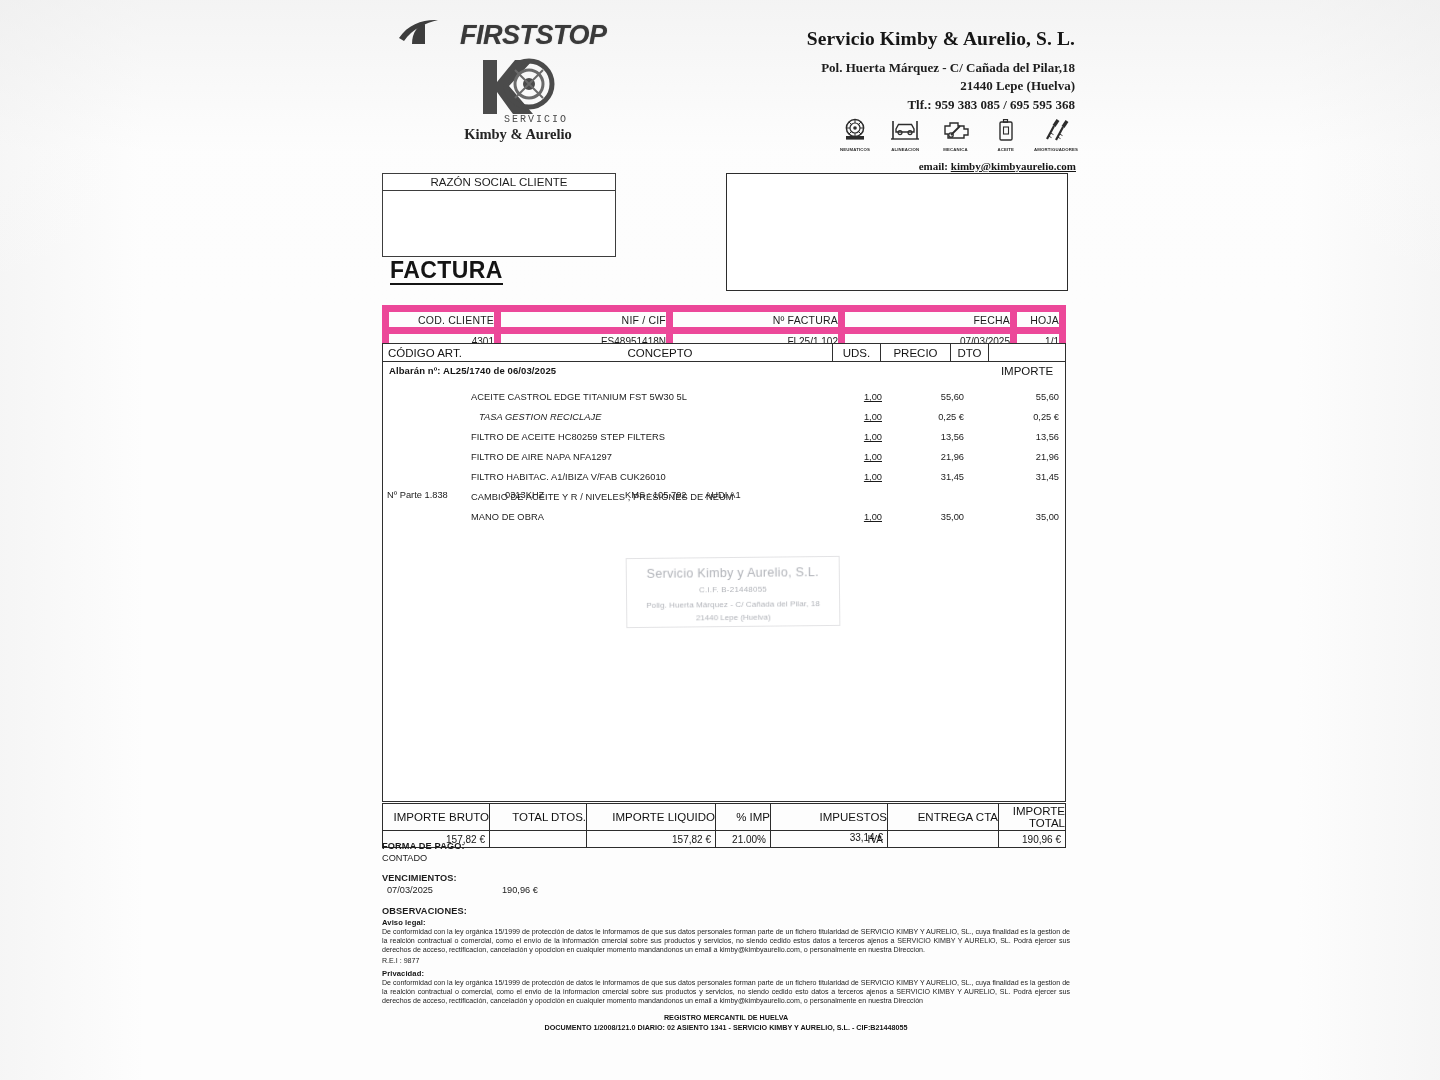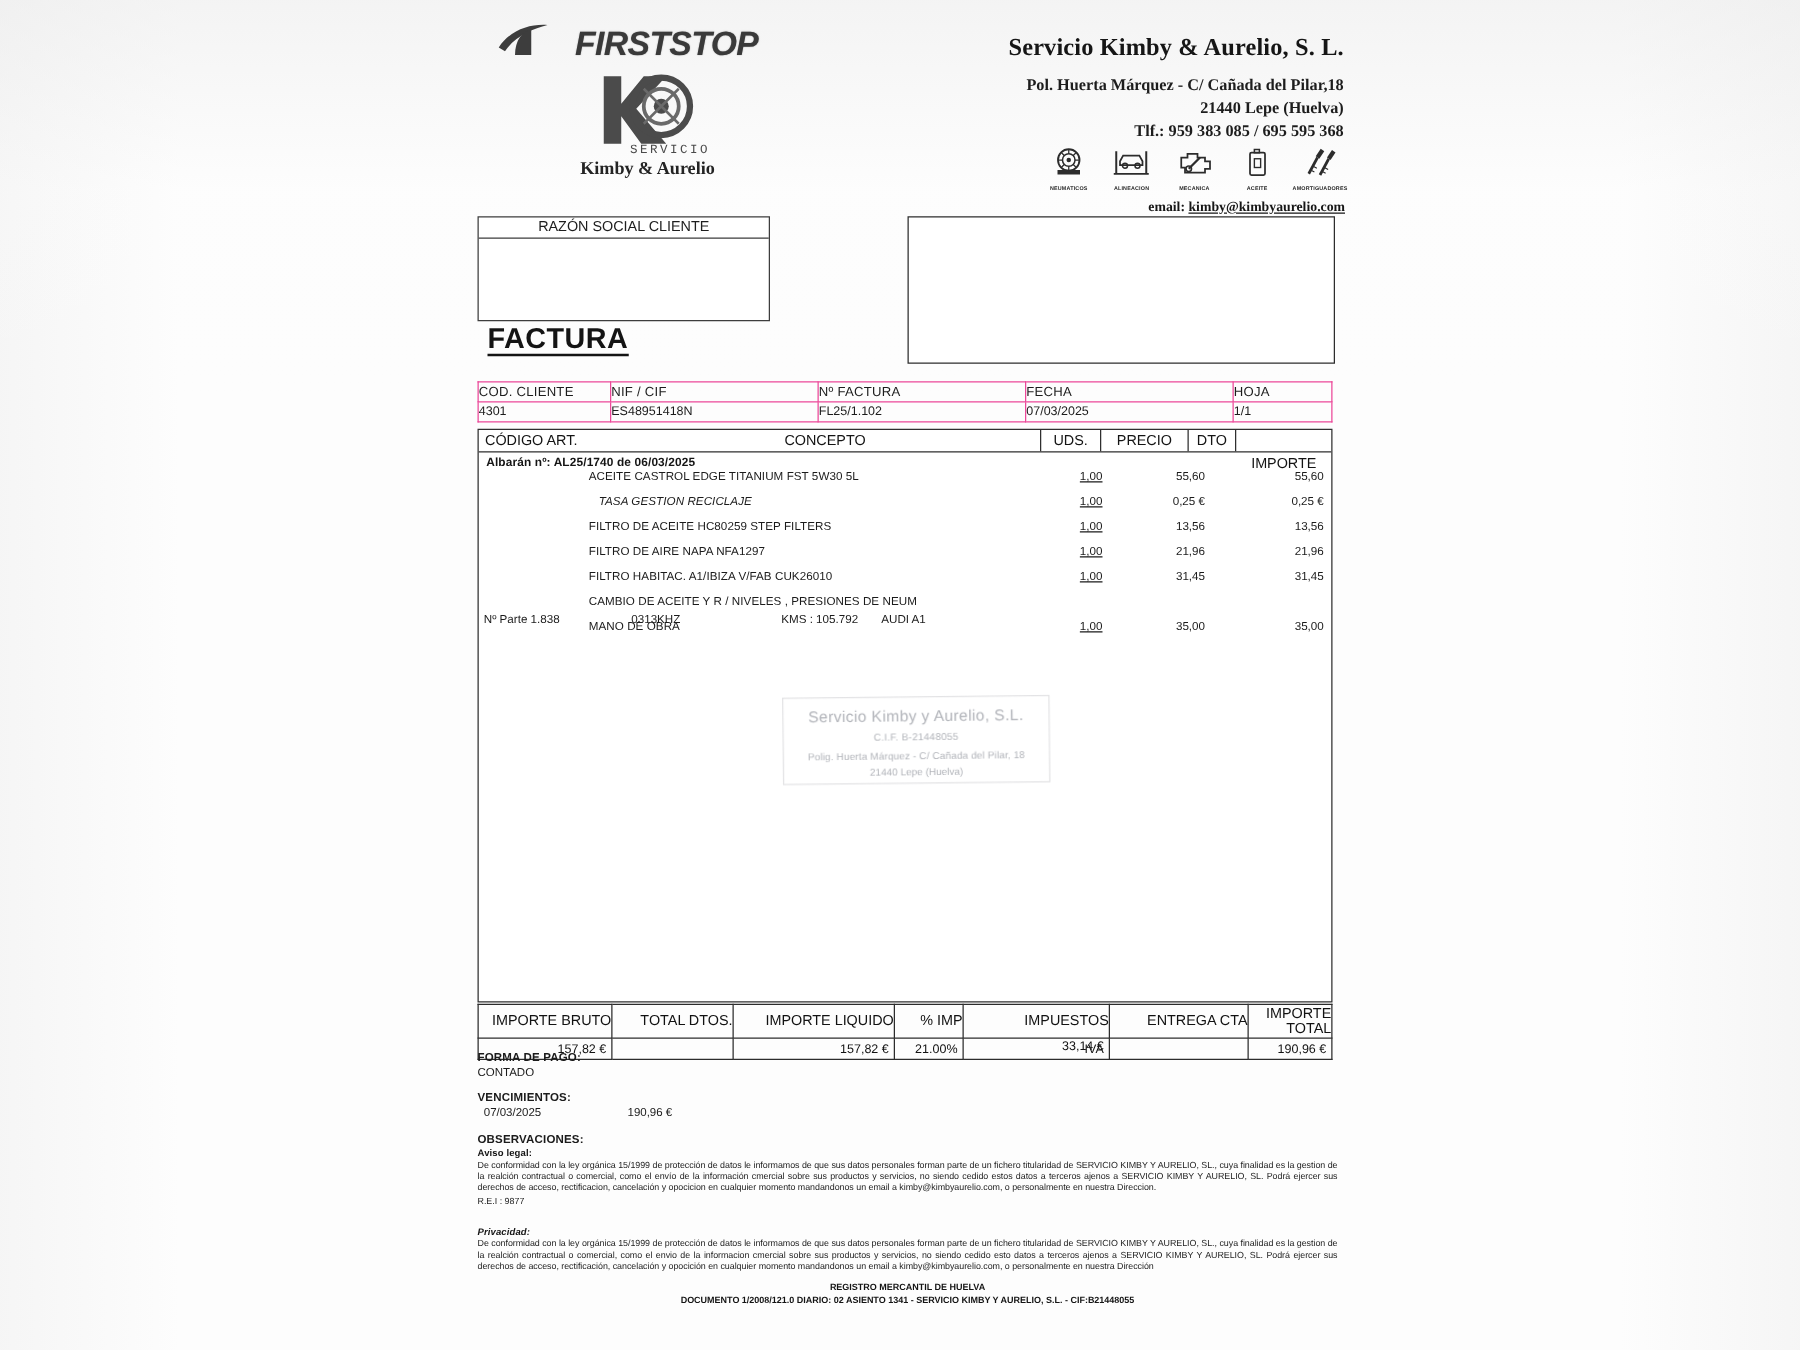--- a/index.html
+++ b/index.html
@@ -94,22 +94,22 @@
     letter-spacing:.4px;border-bottom:2.4px solid #141414;
     padding-bottom:1px;line-height:1.05;
   }
 
   
   .info-table{
     position:absolute;left:382px;top:305px;width:684px;
     border-collapse:collapse;table-layout:fixed;
   }
   .info-table td{
-    border:1px solid #ec4899;
-    text-align:left;font-size:10.5px;color:#1c1c1c;
+    border:7px solid #ec4899;
+    text-align:right;font-size:10.5px;color:#1c1c1c;
     height:13px;padding:1px 0;
   }
   .info-table tr.hdr td{font-size:10.5px;letter-spacing:.2px;}
   .info-table tr.val td{font-size:10px;}
 
   
   .items-wrap{
     position:absolute;left:382px;top:343px;width:684px;height:459px;
     border:1.3px solid #2f2f2f;border-top:1.3px solid #2f2f2f;
     box-sizing:border-box;background:#fff;
@@ -124,21 +124,21 @@
   .ih-concepto{flex:1;justify-content:center;}
   .ih-uds{width:48px;justify-content:center;}
   .ih-precio{width:70px;justify-content:center;}
   .ih-dto{width:38px;justify-content:center;}
   .ih-importe{width:76px;justify-content:center;margin-top:37px;}
 
   .albaran{
     position:absolute;left:6px;top:21px;
     font-size:9.5px;font-weight:bold;color:#151515;letter-spacing:.1px;
   }
-  .lines{position:absolute;left:0;top:32px;width:100%;}
+  .lines{position:absolute;left:0;top:48px;width:100%;}
   .line{
     position:relative;height:20px;display:flex;align-items:flex-start;
     font-size:9.3px;color:#1b1b1b;
   }
   .ln-desc{
     position:absolute;left:88px;white-space:nowrap;letter-spacing:.05px;
   }
   .ln-desc.ital{font-style:italic;left:96px;}
   .ln-uds{position:absolute;left:451px;width:48px;text-align:right;text-decoration:underline;}
   .ln-precio{position:absolute;left:513px;width:68px;text-align:right;}
@@ -198,21 +198,21 @@
   
   .legal{position:absolute;left:382px;top:918px;width:688px;}
   .legal h4{
     margin:0 0 1px 0;font-size:7.6px;font-weight:bold;color:#141414;letter-spacing:.1px;
   }
   .legal p{
     margin:0 0 1px 0;font-size:7.1px;line-height:1.30;color:#1d1d1d;
     text-align:justify;letter-spacing:-.02px;
   }
   .legal .rei{font-size:7.1px;margin:0 0 3px 0;color:#1d1d1d;}
-  .legal .blk2{margin-top:16px;font-style:italic;}
+  .legal .blk2{margin-top:4px;}
   .registro{
     margin-top:7px;text-align:center;font-size:7.2px;font-weight:bold;color:#141414;line-height:1.35;
   }
 </style>
 </head>
 <body>
 
 <div class="page">
   <div class="scan-tint"></div>
 

